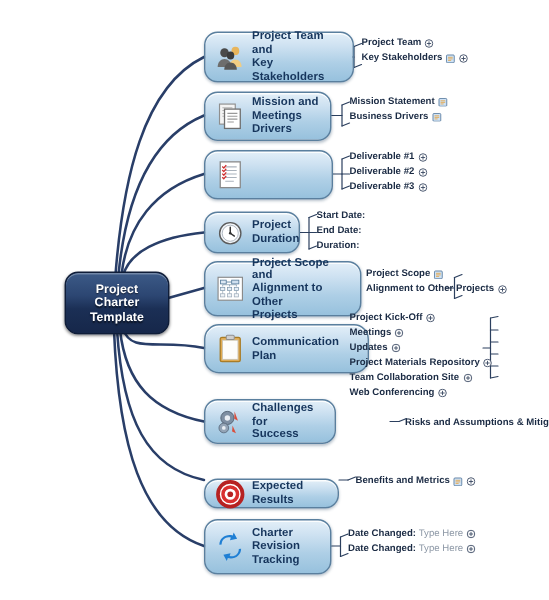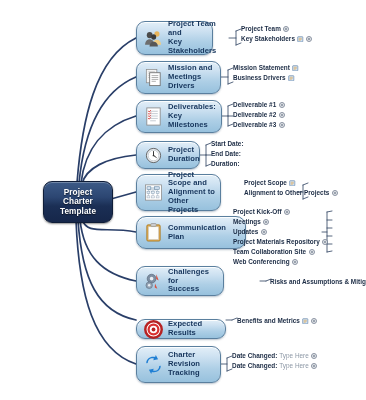--- a/index.html
+++ b/index.html
@@ -154,21 +154,21 @@
       <path d="M227,371 L232,369"></path>
     </g>
   </svg>
 
   <div class="central">
     <div class="central-label">Project
 Charter
 Template</div>
   </div>
 
-  <div class="node" style="left:136px;top:21px;width:77px;height:34px;">
+  <div class="node" style="left:136px;top:21px;width:100px;height:34px;">
     <span class="node-icon">
       <svg viewBox="0 0 22 22" width="21" height="21">
         <ellipse cx="7" cy="7.5" rx="3" ry="3.2" fill="#4a4a4a"></ellipse>
         <path d="M2.2 17.5c0-3.4 2.2-5.6 4.8-5.6s4.8 2.2 4.8 5.6z" fill="#6d6d6d"></path>
         <ellipse cx="14.6" cy="6.2" rx="2.7" ry="2.9" fill="#e8b55c"></ellipse>
         <path d="M10.3 17.5c0-3.2 2-5.2 4.3-5.2s4.3 2 4.3 5.2z" fill="#f0cd84"></path>
         <ellipse cx="11.2" cy="9.4" rx="2.6" ry="2.8" fill="#3b3b3b"></ellipse>
         <path d="M6.8 19.3c0-3.1 2-5 4.4-5s4.4 1.9 4.4 5z" fill="#575757"></path>
       </svg>
     </span>
@@ -236,22 +236,20 @@
   </div>
 
   <div class="node" style="left:136px;top:100px;width:86px;height:33px;">
     <span class="node-icon">
       <svg viewBox="0 0 22 22" width="21" height="21">
         <rect x="4" y="2" width="14" height="18" fill="#ffffff" stroke="#8a8a8a" stroke-width=".9"></rect>
         <path d="M7.5 5.5h8M7.5 8h8M7.5 10.5h8M7.5 13h8M7.5 15.5h6" stroke="#aab3bd" stroke-width=".7"></path>
         <path d="M5.4 5.2l1.1 1.1 1.7-2M5.4 7.7l1.1 1.1 1.7-2M5.4 10.2l1.1 1.1 1.7-2M5.4 12.7l1.1 1.1 1.7-2" stroke="#d03030" stroke-width=".9" fill="none"></path>
       </svg>
     </span>
-    <span class="node-label">Deliverables:
-Key Milestones</span>
   </div>
   <div class="leafgroup" style="left:233px;top:100px;">
     <div class="leaf">
       <span class="leaf-text">Deliverable #1</span>
       <span class="mini">
           <svg viewBox="0 0 10 10" width="6" height="6">
             <circle cx="5" cy="5" r="4.2" fill="#fff" stroke="#3b4a63" stroke-width="1"></circle>
             <path d="M5 2.6v4.8M2.6 5h4.8" stroke="#3b4a63" stroke-width="1"></path>
           </svg>
         </span>
@@ -293,21 +291,21 @@
       <span class="leaf-text">Start Date:</span>
     </div>
     <div class="leaf">
       <span class="leaf-text">End Date:</span>
     </div>
     <div class="leaf">
       <span class="leaf-text">Duration:</span>
     </div>
   </div>
 
-  <div class="node" style="left:136px;top:174px;width:85px;height:37px;justify-content:space-between;">
+  <div class="node" style="left:136px;top:174px;width:105px;height:37px;justify-content:space-between;">
     <span class="node-icon">
       <svg viewBox="0 0 22 22" width="21" height="21">
         <rect x="2.5" y="3" width="17" height="16" fill="#ffffff" stroke="#8a8a8a" stroke-width=".8"></rect>
         <rect x="4.2" y="5" width="4" height="2.6" fill="#dce8f4" stroke="#5a7f9e" stroke-width=".6"></rect>
         <rect x="12" y="5" width="5" height="2.6" fill="#cfe0f0" stroke="#5a7f9e" stroke-width=".6"></rect>
         <path d="M8.2 6.3h3.8" stroke="#5a7f9e" stroke-width=".6"></path>
         <rect x="4.2" y="10" width="3" height="2.2" fill="#e6eef6" stroke="#7a94ab" stroke-width=".5"></rect>
         <rect x="9" y="10" width="3" height="2.2" fill="#e6eef6" stroke="#7a94ab" stroke-width=".5"></rect>
         <rect x="13.8" y="10" width="3" height="2.2" fill="#e6eef6" stroke="#7a94ab" stroke-width=".5"></rect>
         <path d="M5.7 9.4v-1.2h9.6v1.2M10.5 8.2v1.2" stroke="#7a94ab" stroke-width=".5" fill="none"></path>

